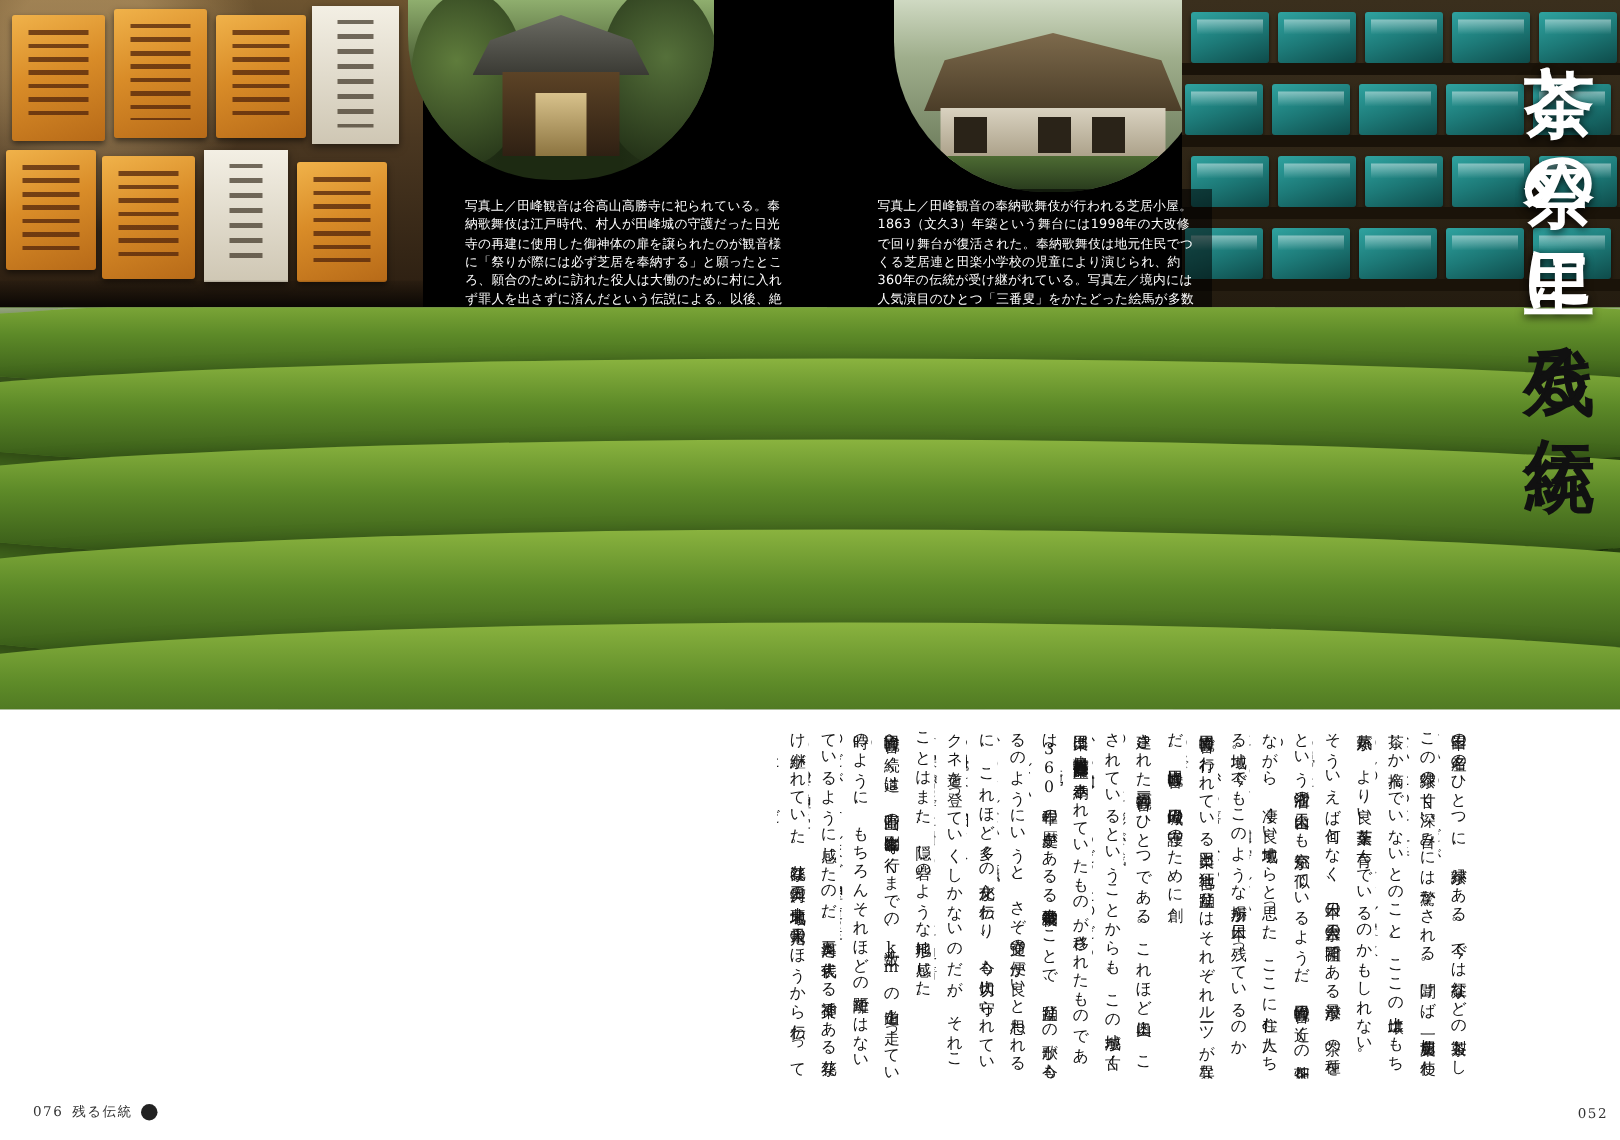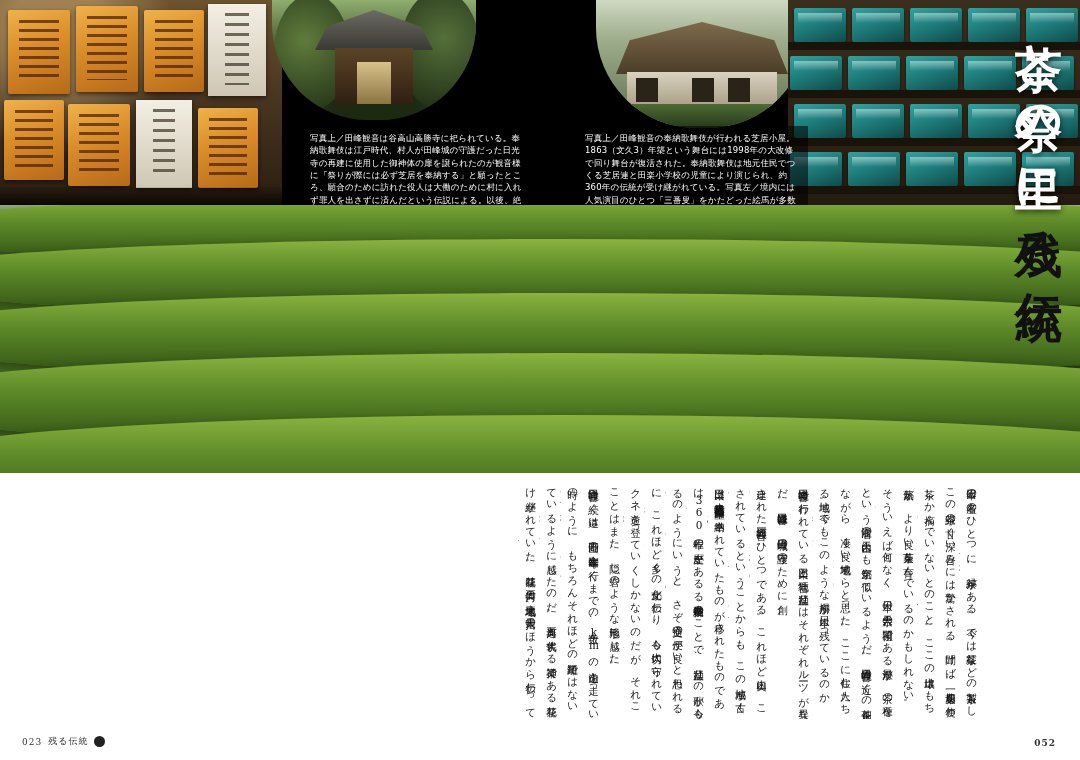--- a/index.html
+++ b/index.html
@@ -116,21 +116,21 @@
   .vcol{
     writing-mode:vertical-rl;text-orientation:upright;
     font-family:"DejaVu Serif","Liberation Serif",serif;
     font-size:10.5px;line-height:1.62;letter-spacing:.6px;color:#141414;
     width:21px;height:238px;overflow:hidden;
   }
 
   
   .folio{position:absolute;bottom:12px;font-size:9px;color:#333;font-family:"DejaVu Serif","Liberation Serif",serif;letter-spacing:1px;}
   #folio-left{left:22px;display:flex;align-items:center;gap:6px;}
-  #folio-right{right:24px;font-weight:bold;}
+  #folio-right{right:8px;}
   .folio-badge{display:inline-block;width:11px;height:11px;border-radius:50%;background:#222;color:#fff;
     font-size:7px;line-height:11px;text-align:center;}
 </style>
 </head>
 <body>
 
 <div id="page">
 
   <div class="top-band">
 
@@ -235,19 +235,19 @@
         <div class="vcol">に、これほど多くの文化が伝わり、今も大切に守られている田峰観音には、細いクネ</div>
         <div class="vcol">クネ道を登っていくしかないのだが、それこそ深い雪が降った日なら、ここに辿り着く</div>
         <div class="vcol">ことはまた、隠し砦のような地形に感じた。</div>
         <div class="vcol">田峰観音へ続く道は、高野山の金剛峯寺に行くまでの、十数kmの山道を走っている</div>
         <div class="vcol">時のように、もちろんそれほどの距離ではないのだが、それほど神聖な道を走っ</div>
         <div class="vcol">ているように感じたのだ。奥三河を代表する神楽である花祭も、津具の白鳥神社に受</div>
         <div class="vcol">け継がれていた。花祭は奥三河の東北地域、天竜川のほうから伝わってきたようだ。</div>
       </div>
 
     <div class="folio" id="folio-left">
-      <span>023</span>
+      <span>076</span>
       <span>残る伝統</span>
       <span class="folio-badge"></span>
     </div>
     <div class="folio" id="folio-right">052</div>
   </div>
 </div>
 
 </body></html>

